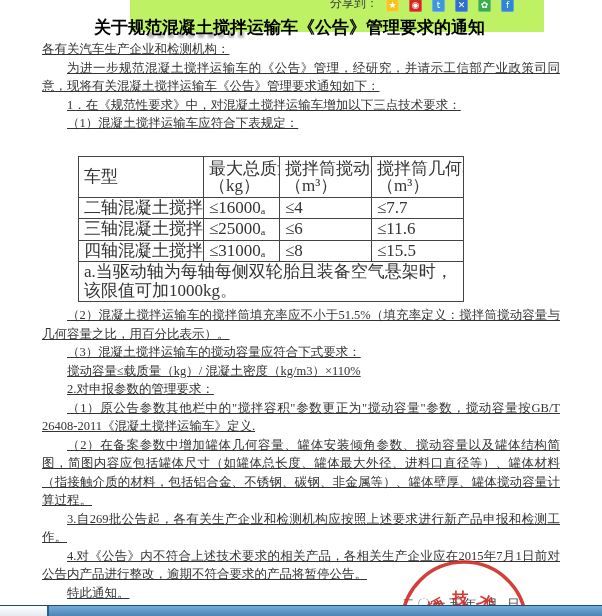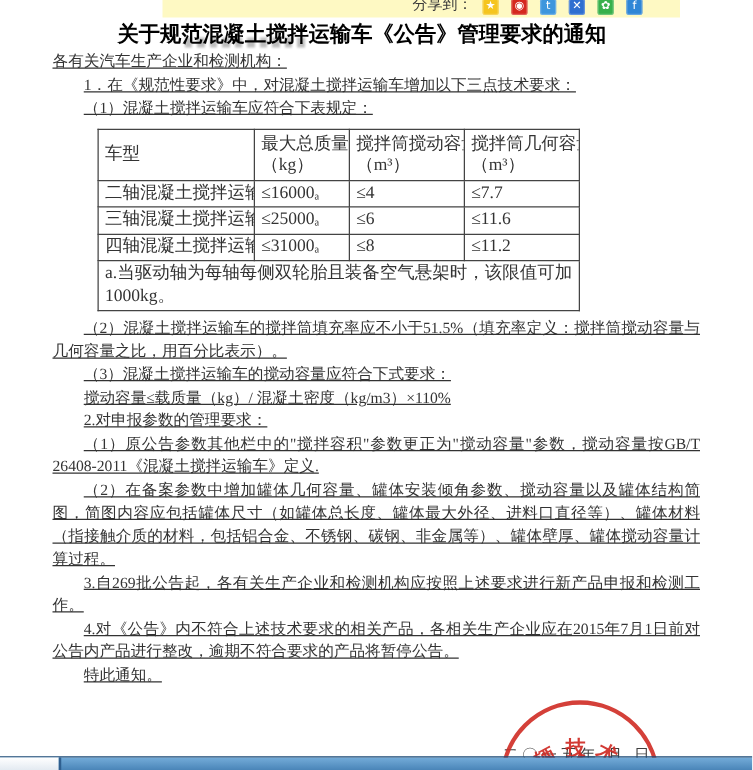--- a/index.html
+++ b/index.html
@@ -3,22 +3,22 @@
 <meta charset="utf-8">
 <style>
   html,body { margin:0; padding:0; }
   .page {
     position:relative; width:602px; height:616px; background:#ffffff;
     overflow:hidden;
     font-family:"Liberation Serif","DejaVu Serif",serif;
   }
   
   .topband {
-    position:absolute; left:130px; top:0; width:414px; height:14px;
-    background:#fef9c3; overflow:hidden; z-index:1;
+    position:absolute; left:130px; top:0; width:414px; height:32px;
+    background:#bef264; overflow:hidden; z-index:1;
   }
   .share-row { position:absolute; left:200px; top:-6px; display:flex; align-items:center; }
   .share-label { font-size:12px; color:#3a3a3a; margin-right:8px; white-space:nowrap;
     font-family:"Liberation Sans",sans-serif; }
   .share-icon {
     width:13px; height:13px; border-radius:2px; margin-right:10px;
     color:#fff; font-size:9px; line-height:13px; text-align:center;
     display:inline-block; cursor:pointer; font-family:"DejaVu Sans",sans-serif;
     box-shadow:0 0 0 1px rgba(255,255,255,.25) inset;
   }
@@ -32,21 +32,21 @@
     filter:blur(1px);
   }
   .doc {
     position:absolute; left:42px; top:40px; width:518px; z-index:1;
     font-size:12.5px; line-height:18.5px; color:#333; text-align:justify;
   }
   .doc p { margin:0; text-indent:2em;text-decoration:underline; }
   .doc p.salutation { text-indent:0; }
   table.spec {
     border-collapse:collapse; table-layout:fixed; width:385px;
-    margin:7px 0 4px 36px; font-size:14px; color:#333;
+    margin:23px 0 4px 36px; font-size:17px; color:#333;
   }
   table.spec th, table.spec td {
     border:1px solid #444; padding:1px 5px; text-align:left;
     font-weight:normal; vertical-align:middle; overflow:hidden; white-space:nowrap;
   }
   table.spec thead th { height:38px; line-height:17px; }
   table.spec tbody td { height:17px; }
   table.spec td.footnote { white-space:normal; }
   .seal { position:absolute; left:392px; top:546px; z-index:3; }
   .date-line {
@@ -75,20 +75,21 @@
       <span id="share-icons"><span class="share-icon" style="background: rgb(245, 197, 31);">★</span><span class="share-icon" style="background: rgb(213, 40, 30);">◉</span><span class="share-icon" style="background: rgb(62, 150, 221);">t</span><span class="share-icon" style="background: rgb(47, 111, 208);">✕</span><span class="share-icon" style="background: rgb(55, 176, 75);">✿</span><span class="share-icon" style="background: rgb(47, 134, 214);">f</span></span>
     </div>
   </div>
 
   <div class="title">关于规范混凝土搅拌运输车《公告》管理要求的通知</div>
   <div class="ghost"></div>
 
   <div class="doc">
     <p class="salutation">各有关汽车生产企业和检测机构：</p>
     <div id="paras-before">
+        <p>为进一步规范混凝土搅拌运输车的《公告》管理，经研究，并请示工信部产业政策司同意，现将有关混凝土搅拌运输车《公告》管理要求通知如下：</p>
         <p>1．在《规范性要求》中，对混凝土搅拌运输车增加以下三点技术要求：</p>
         <p>（1）混凝土搅拌运输车应符合下表规定：</p>
       </div>
 
     <table class="spec">
       <colgroup>
           <col style="width:125px">
           <col style="width:76px">
           <col style="width:92px">
           <col style="width:92px">
@@ -111,21 +112,21 @@
           <tr>
             <td>三轴混凝土搅拌运输车</td>
             <td>≤25000ₐ</td>
             <td>≤6</td>
             <td>≤11.6</td>
           </tr>
           <tr>
             <td>四轴混凝土搅拌运输车</td>
             <td>≤31000ₐ</td>
             <td>≤8</td>
-            <td>≤11.2</td>
+            <td>≤15.5</td>
           </tr>
         </tbody>
       <tfoot>
         <tr>
           <td class="footnote" colspan="4">a.当驱动轴为每轴每侧双轮胎且装备空气悬架时，该限值可加1000kg。</td>
         </tr>
       </tfoot>
     </table>
 
     <div id="paras-after">

